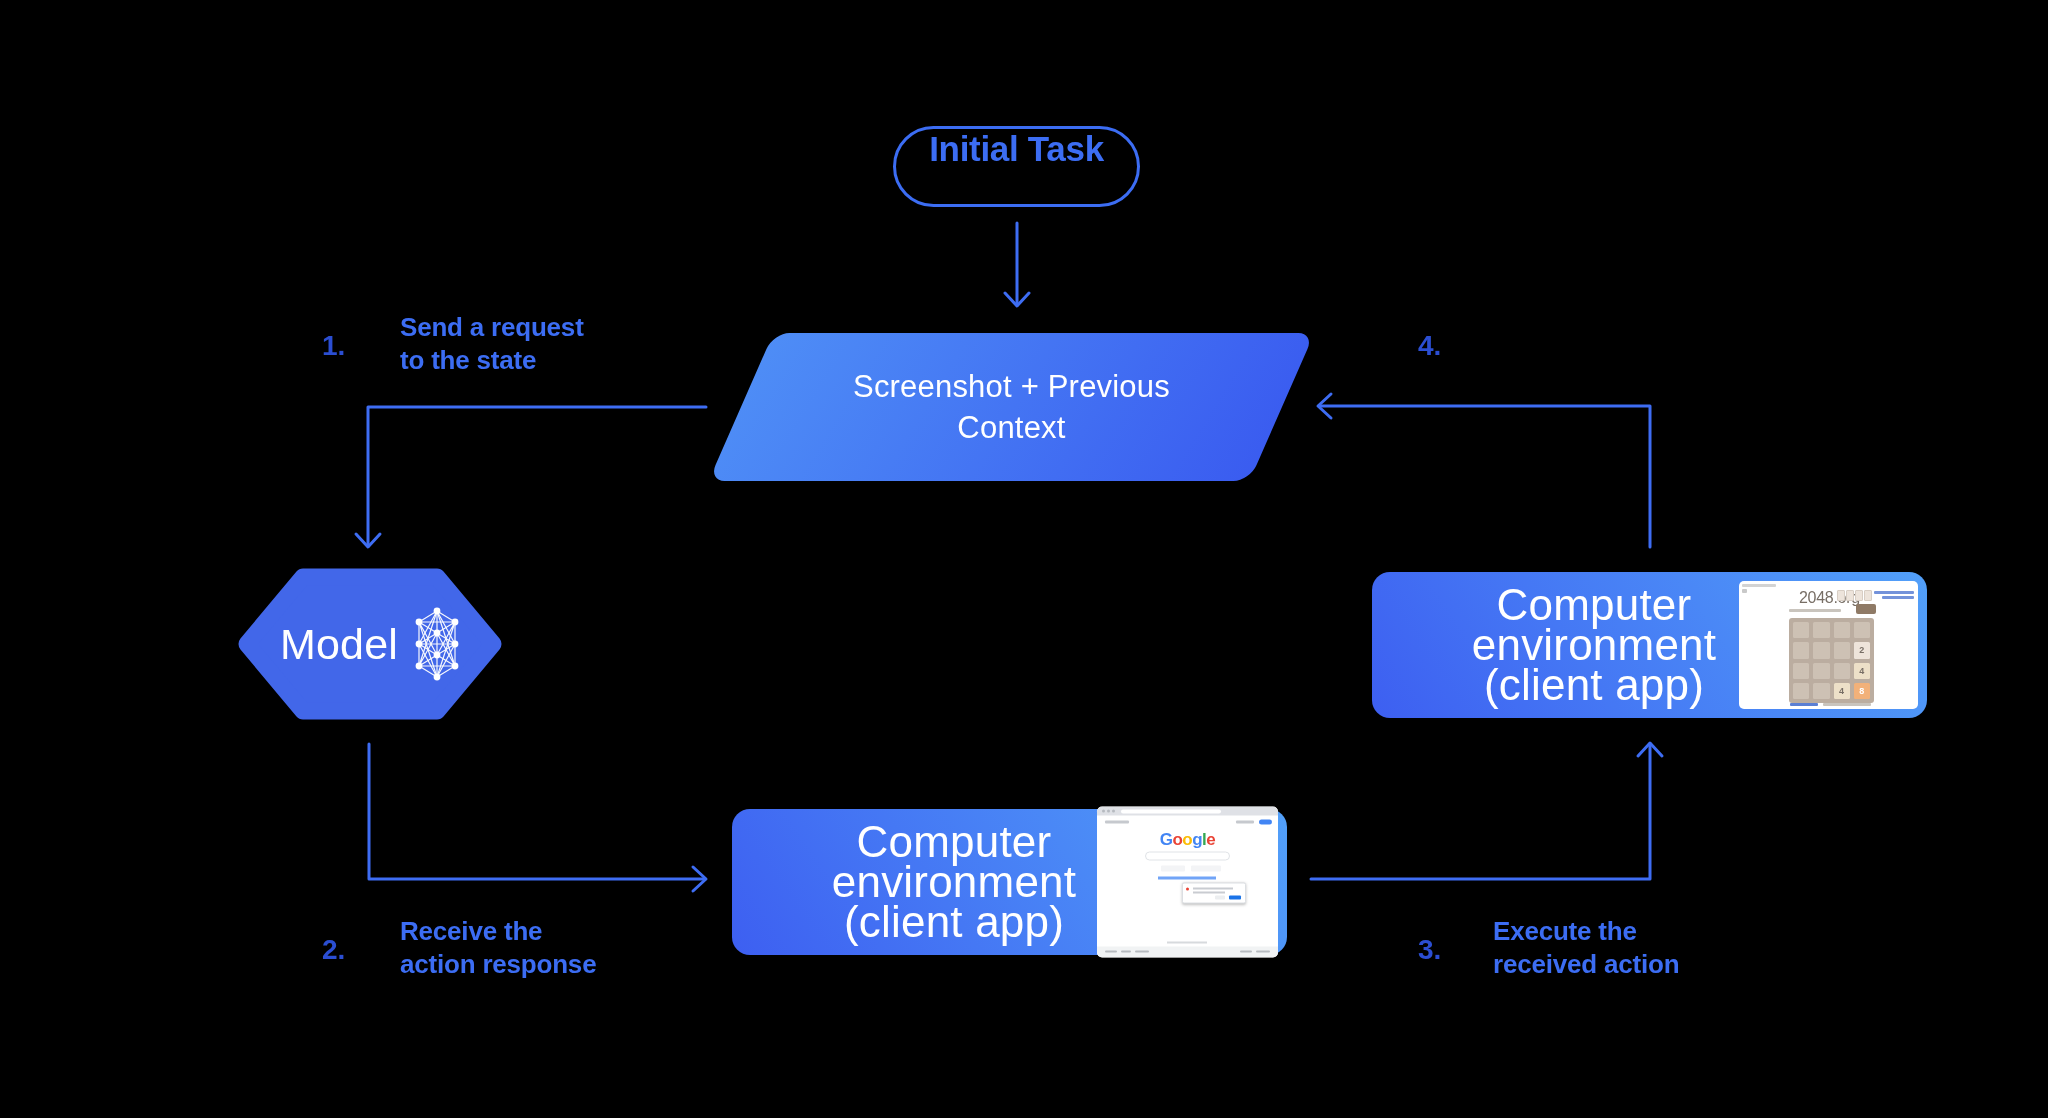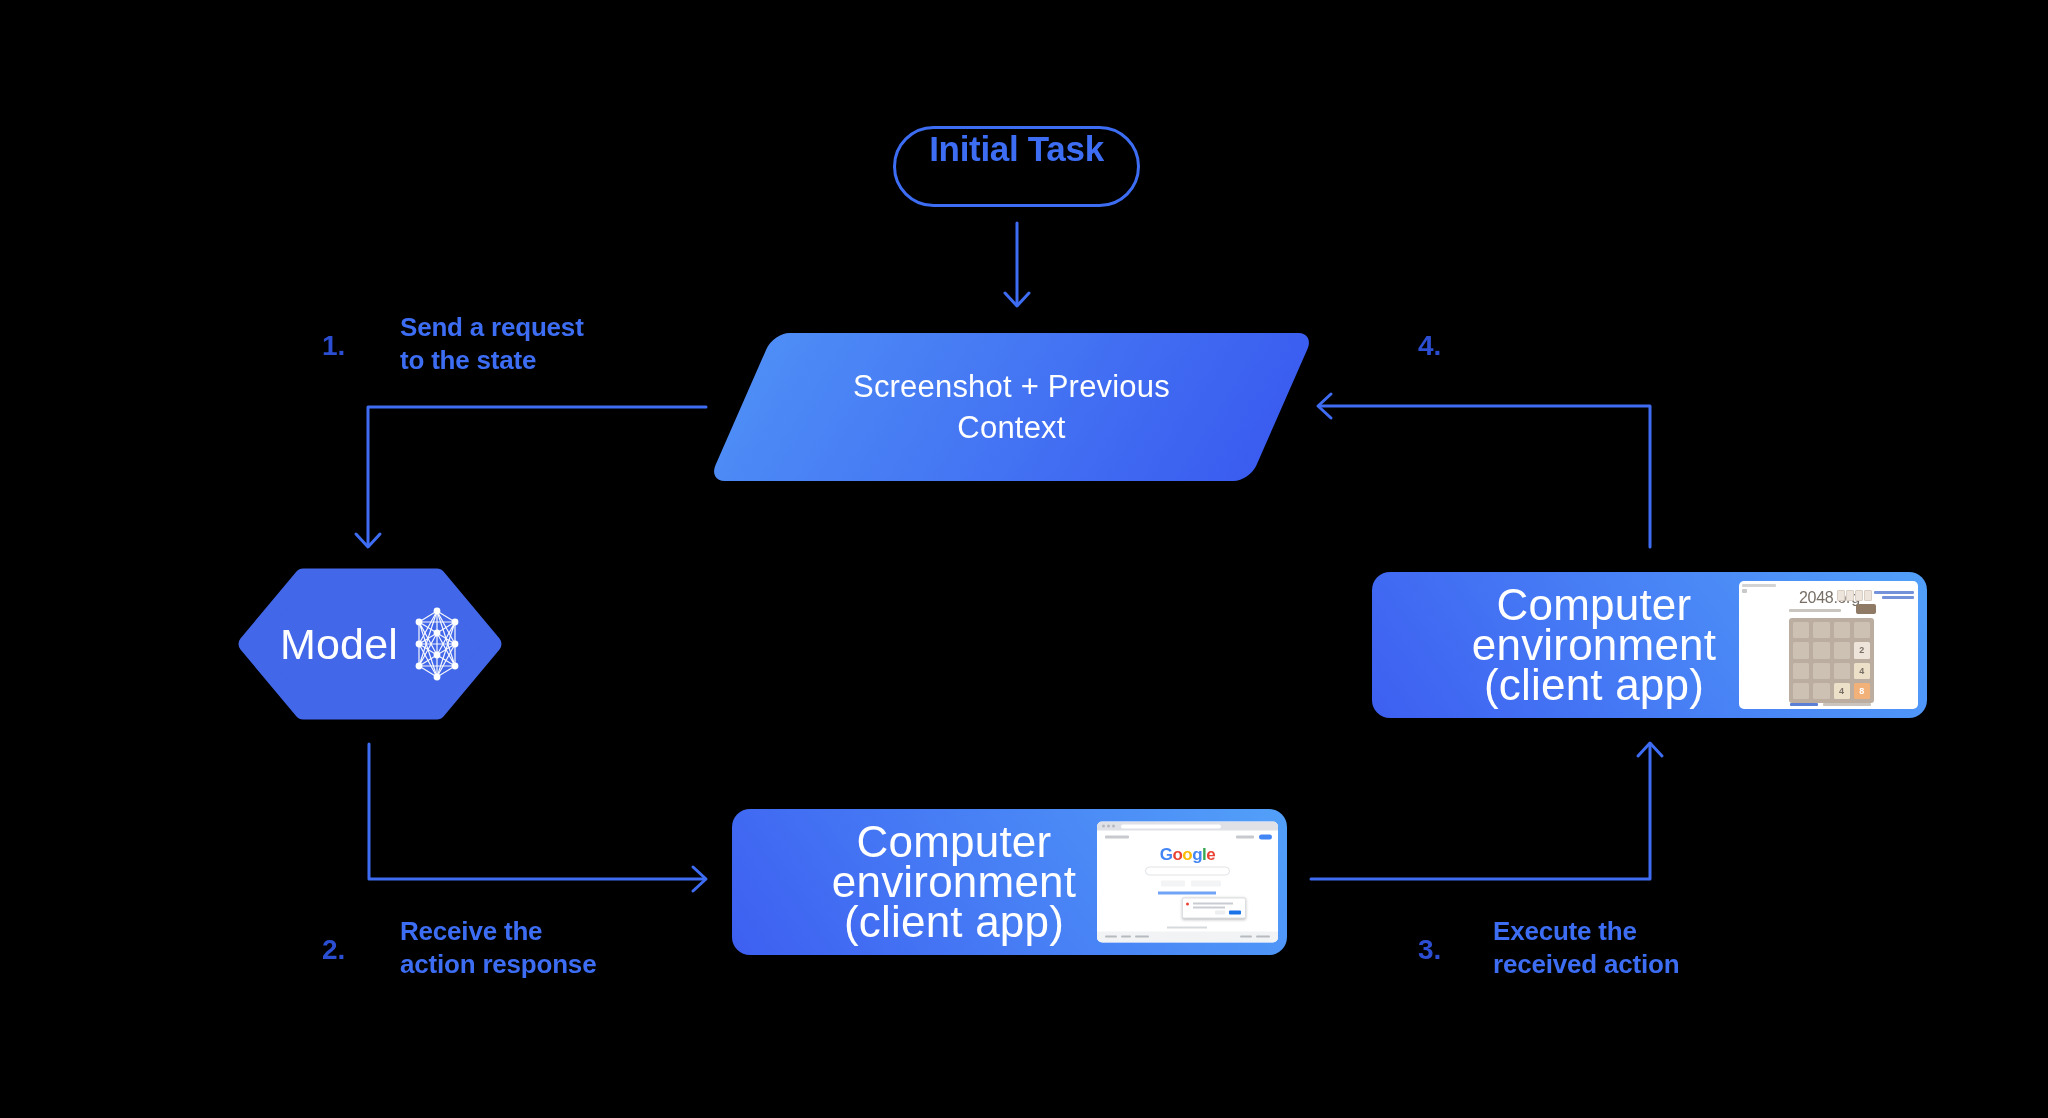--- a/index.html
+++ b/index.html
@@ -49,21 +49,21 @@
   .env-text{position:absolute;left:0;top:50%;transform:translateY(-50%);width:372px;color:#fff;
         font-size:44px;line-height:40px;text-align:center;font-weight:400;letter-spacing:.2px;margin-left:36px;}
 
   
   .step-num{position:absolute;font-size:28px;font-weight:700;color:var(--accent-dark);}
   .step-text{position:absolute;font-size:26px;line-height:33px;font-weight:700;color:var(--accent);
         letter-spacing:-0.2px;}
 
   
   .thumb{position:absolute;top:50%;transform:translateY(-50%);right:9px;background:#fff;border-radius:5px;}
-  .thumb-google{width:181px;height:121px;overflow:hidden;}
+  .thumb-google{width:181px;height:151px;overflow:hidden;}
   .tg-chrome{position:absolute;left:0;top:0;width:100%;height:9px;background:#dfe1e6;border-radius:5px 5px 0 0;}
   .tg-addr{position:absolute;left:24px;top:3px;width:100px;height:4px;background:#fff;border-radius:2px;}
   .tg-dot{position:absolute;top:3px;width:3px;height:3px;border-radius:50%;background:#b6bac0;}
   .tg-signin{position:absolute;right:6px;top:13px;width:13px;height:5px;border-radius:3px;background:var(--g-blue);}
   .tg-navtxt{position:absolute;top:14px;height:2.5px;background:#c6c9ce;border-radius:1px;}
   .tg-logo{position:absolute;left:0;top:24px;width:100%;text-align:center;font-size:17px;font-weight:700;
         letter-spacing:-0.5px;line-height:17px;}
   .tg-search{position:absolute;left:48px;top:45px;width:85px;height:9px;box-sizing:border-box;
         border:1px solid #e0e3e7;border-radius:5px;background:#fff;}
   .tg-btn{position:absolute;top:59px;height:6px;background:#f3f4f6;border-radius:1px;}

